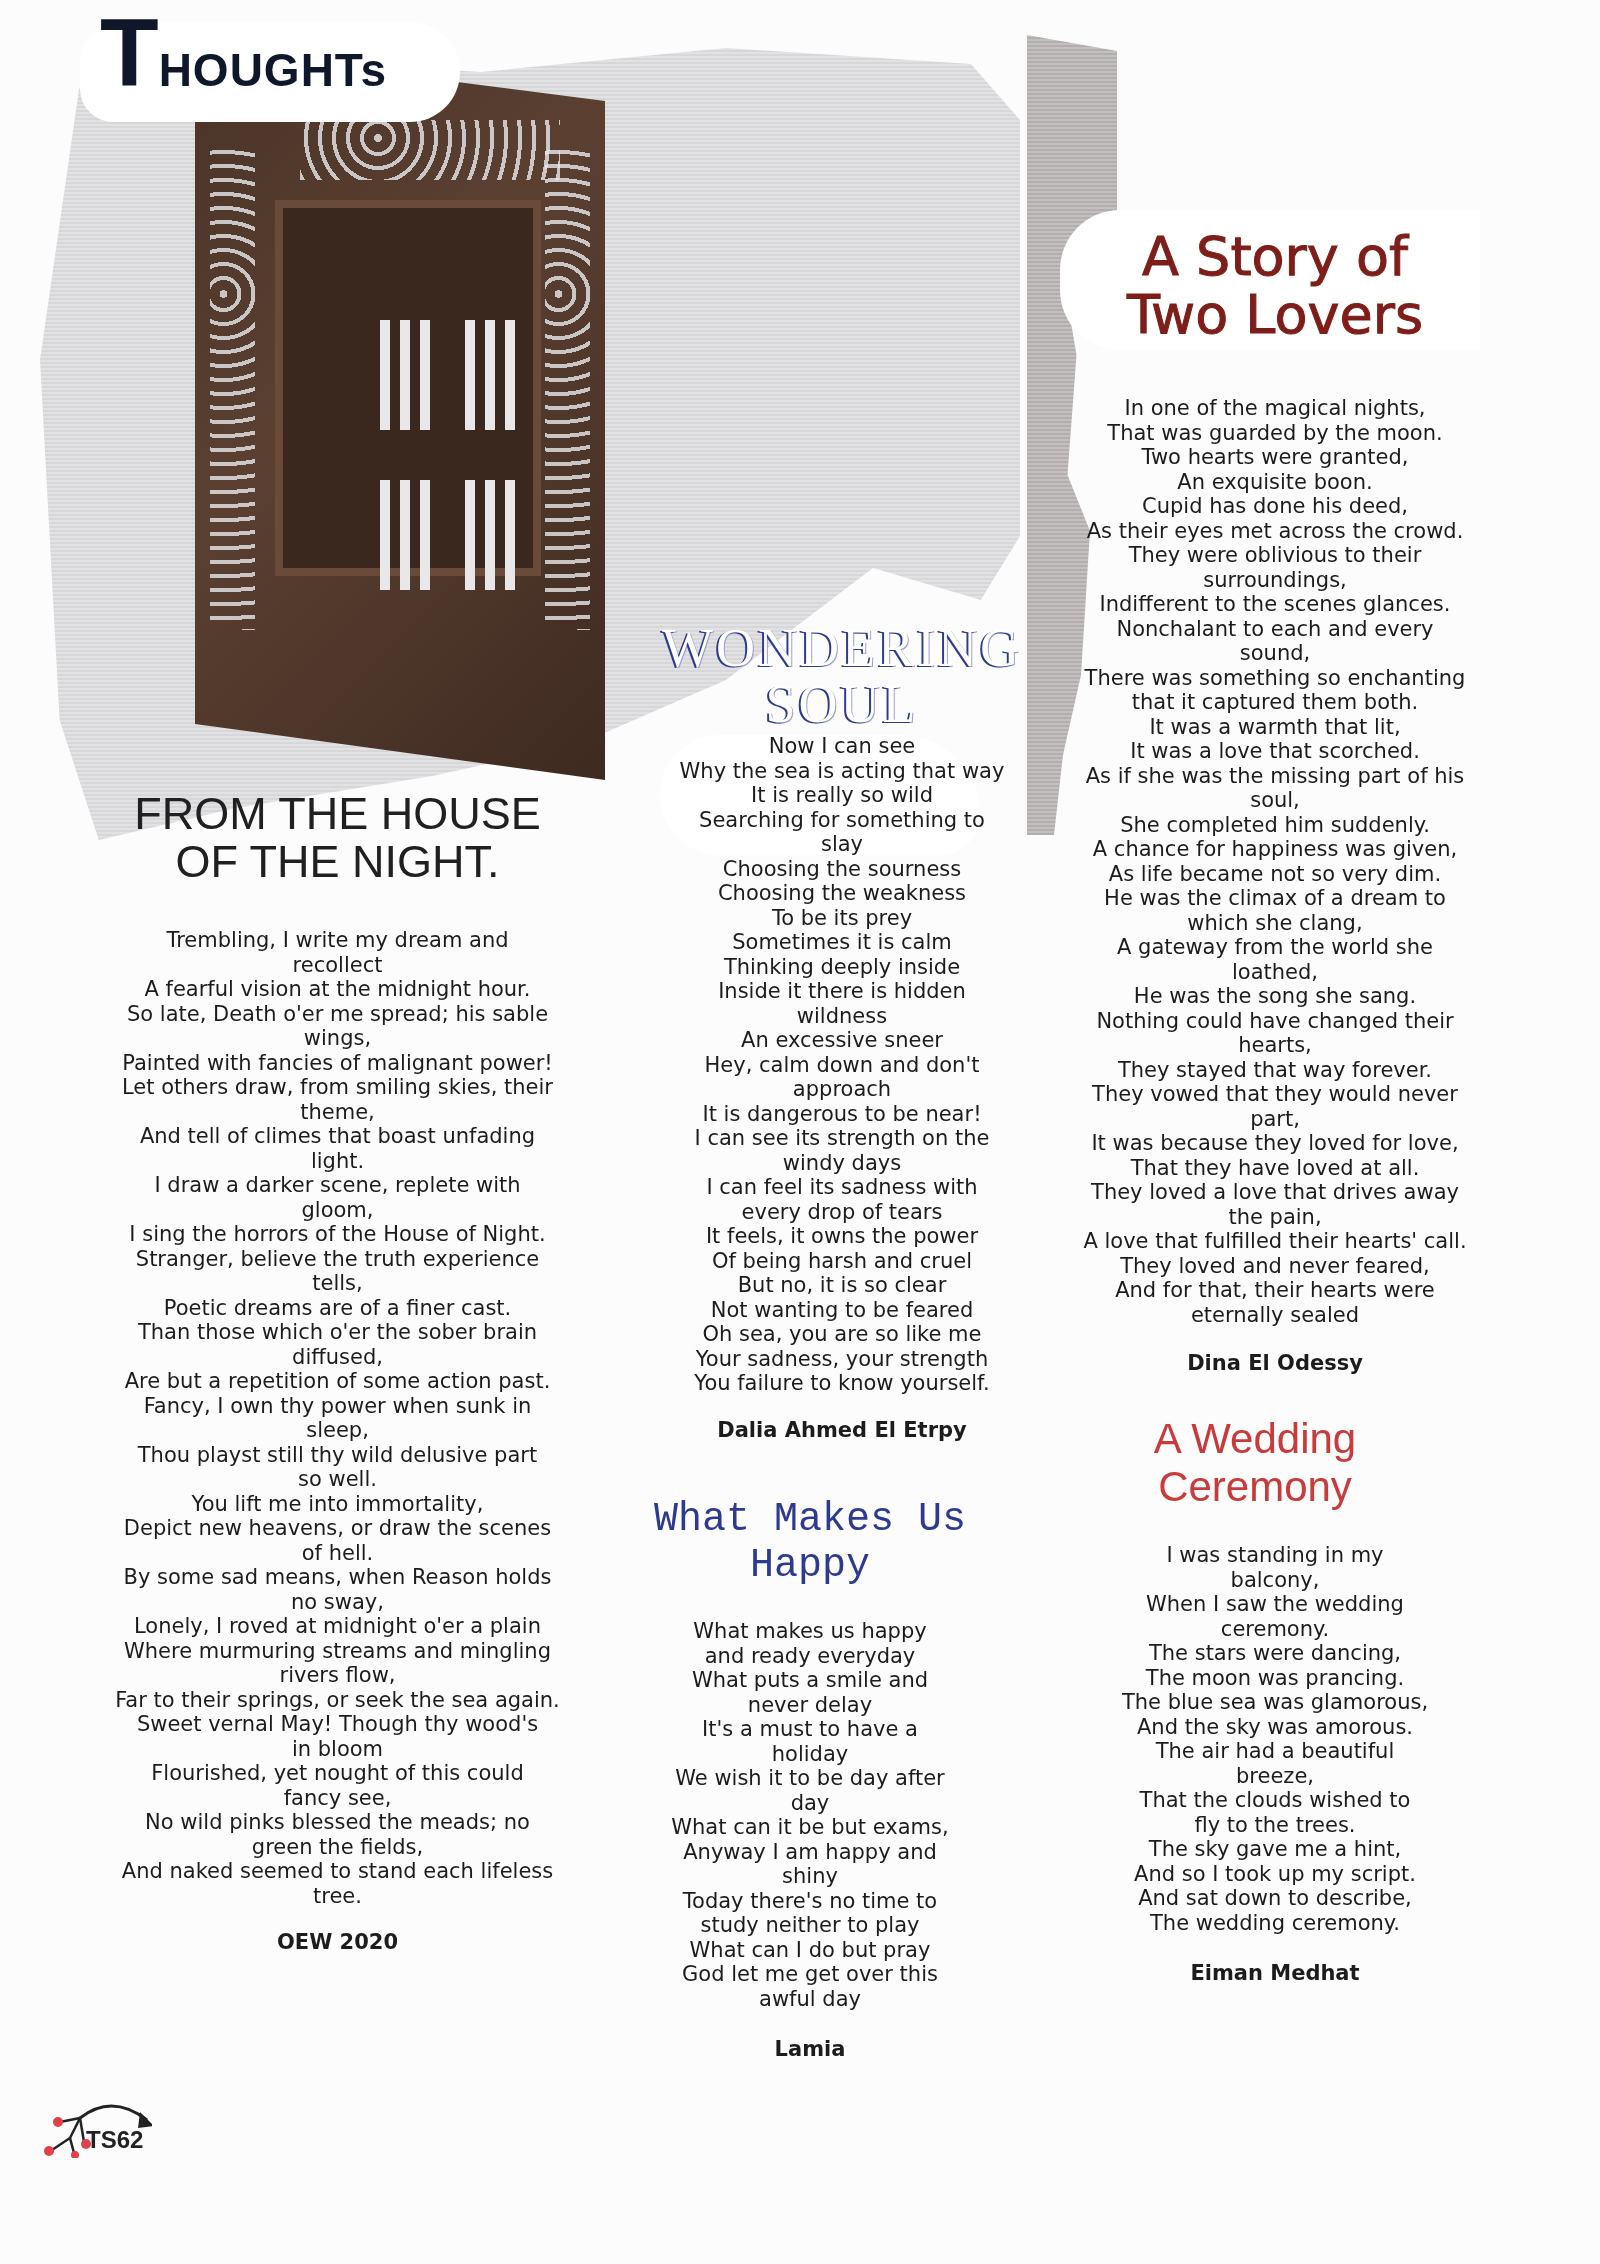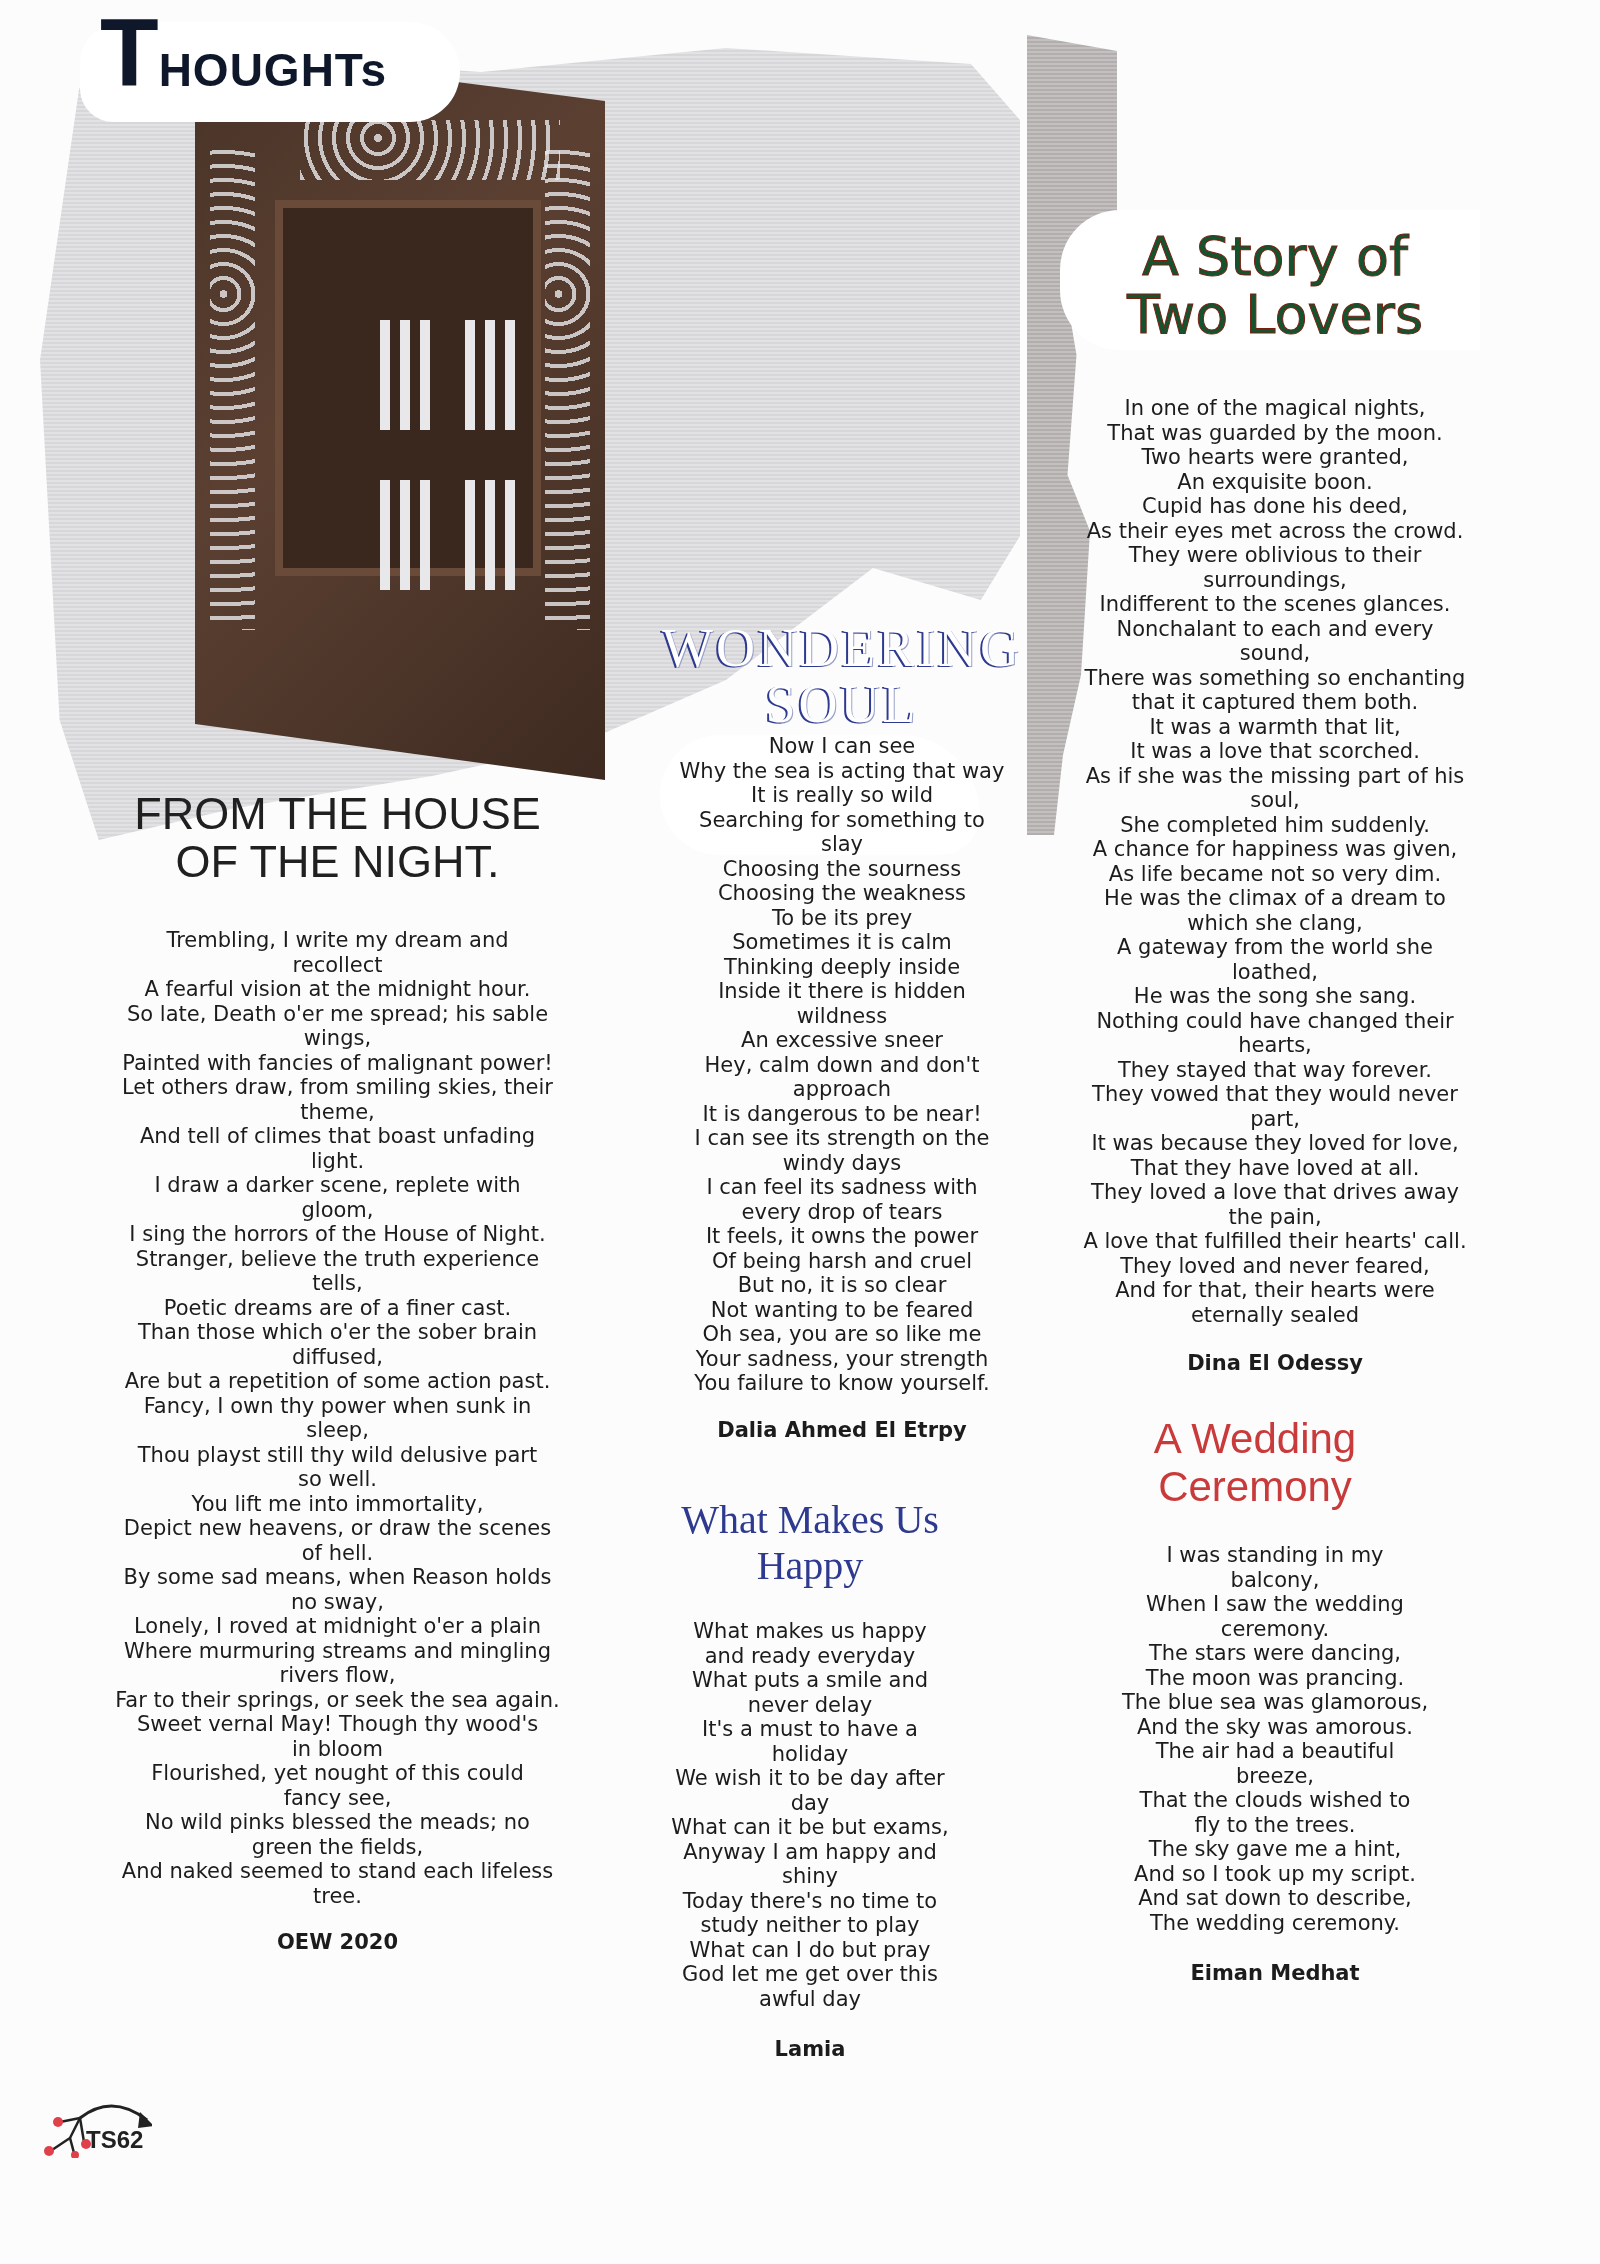--- a/index.html
+++ b/index.html
@@ -47,26 +47,26 @@
     .h-house {
       font-family: "Liberation Sans", sans-serif; font-weight: normal;
       font-size: 45px; line-height: 48px; color: #202020;
     }
     .h-wondering {
       font-family: "Liberation Serif", serif; font-size: 54px; line-height: 56px;
       color: #fff; letter-spacing: 3px;
       text-shadow: -2px 1px 0 #2d3a8f, 1px 1px 0 #9aa0c8;
     }
     .h-happy {
-      font-family: Liberation Serif, serif; font-size: 40px; line-height: 46px;
+      font-family: Liberation Mono, monospace; font-size: 40px; line-height: 46px;
       color: #2d3a8f;
     }
     .h-lovers {
       font-family: "DejaVu Sans", sans-serif; font-size: 54px; line-height: 58px;
-      color: #14532d; text-align: center; -webkit-text-stroke: 1px #7a1e10;
+      color: #7f1d1d; text-align: center; -webkit-text-stroke: 1px #7a1e10;
     }
     .h-wedding {
       font-family: "Liberation Sans", sans-serif; font-size: 42px; line-height: 48px;
       color: #c93a3a;
     }
     .cloud {
       position: absolute; left: 660px; top: 735px; width: 320px; height: 120px;
       background: #fff; border-radius: 60px 80px 40px 60px;
     }
     .right-strip {

